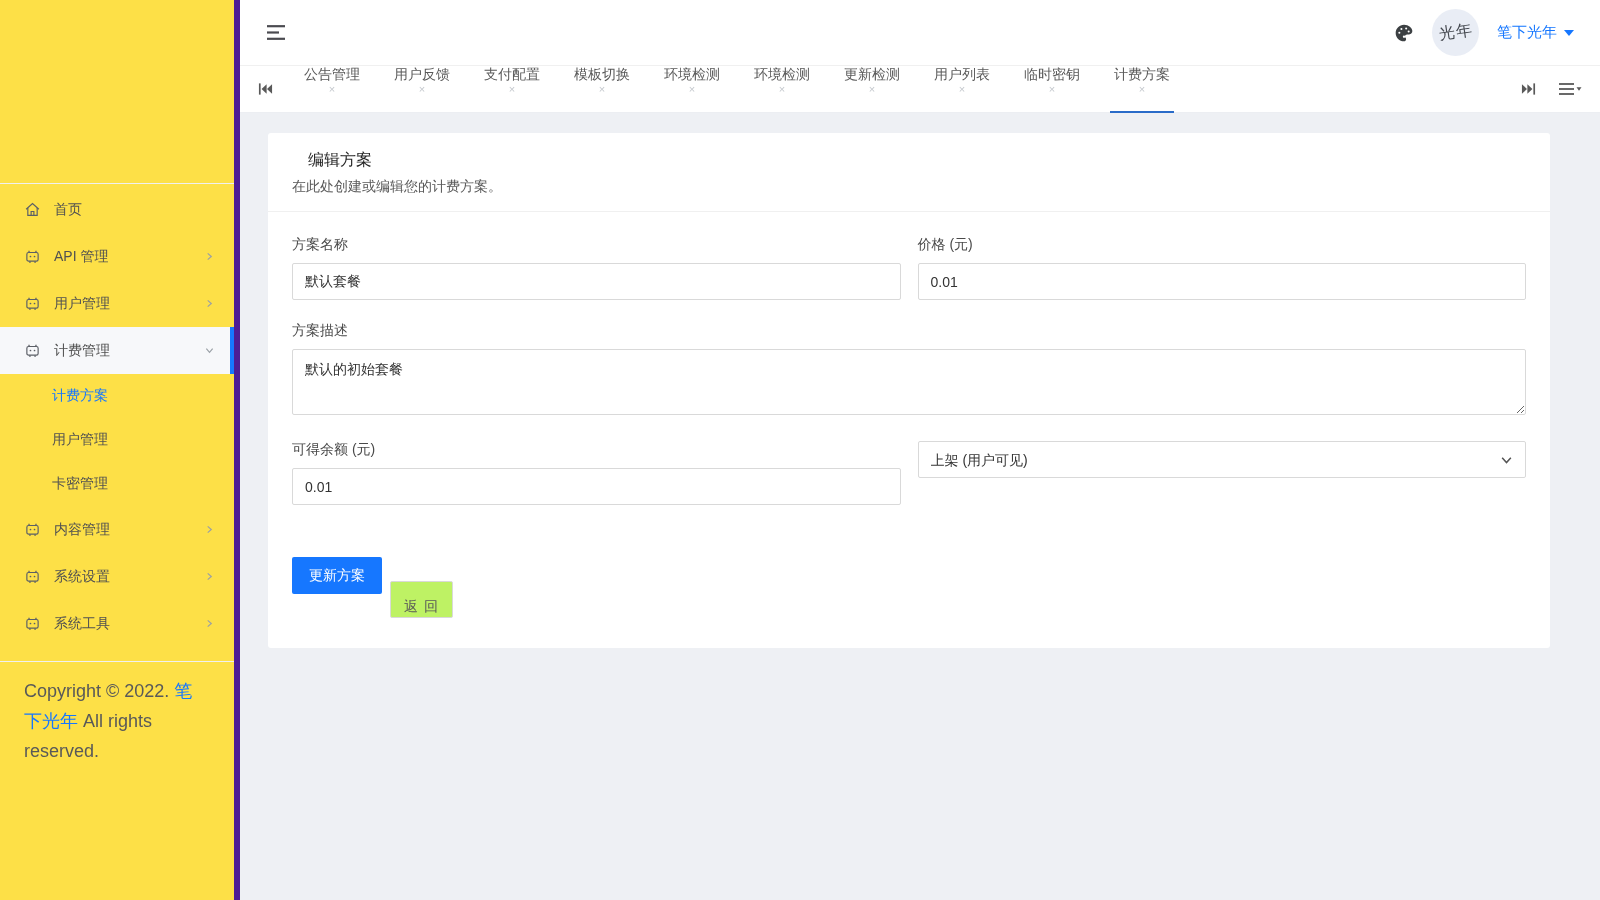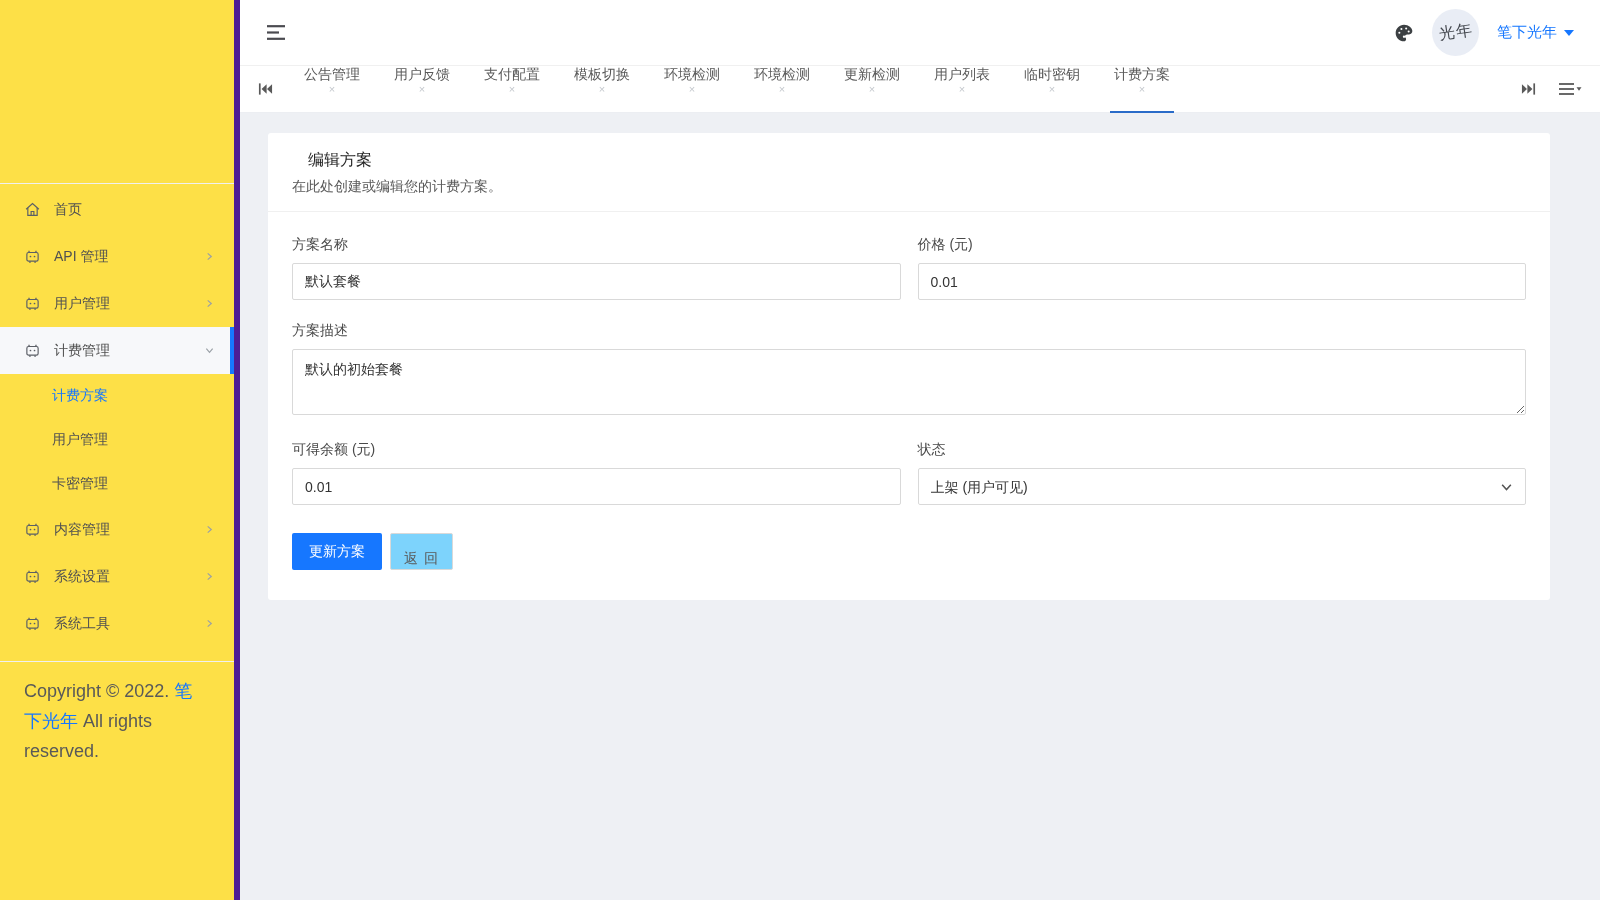--- a/index.html
+++ b/index.html
@@ -54,21 +54,21 @@
   .field { margin-bottom: 22px; }
   .field-label { display: block; font-size: 14px; color: #4a4a4a; margin-bottom: 9px; }
   .input { width: 100%; height: 37px; border: 1px solid #d9d9d9; border-radius: 2px; padding: 0 12px; font-size: 14px; color: #333; background: #fff; font-family: "Liberation Sans", sans-serif; outline: none; }
   textarea.input { height: 66px; padding: 9px 12px; resize: vertical; line-height: 1.5; }
   .select-wrap { position: relative; }
   select.input { appearance: none; -webkit-appearance: none; padding-right: 32px; cursor: pointer; }
   .select-arrow { position: absolute; right: 13px; top: 50%; transform: translateY(-50%); pointer-events: none; display: inline-flex; }
   .btn-row { display: flex; align-items: center; gap: 8px; margin-top: 6px; }
   .btn { height: 37px; font-size: 14px; border-radius: 2px; cursor: pointer; font-family: "Liberation Sans", sans-serif; }
   .btn-primary { background: #1677ff; color: #fff; border: none; padding: 0 17px; }
-  .btn-default { background: #7dd3fc; color: #595959; border: 1px solid #d9d9d9; padding: 16px 13px; letter-spacing: 1px; }
+  .btn-default { background: #bef264; color: #595959; border: 1px solid #d9d9d9; padding: 16px 13px; letter-spacing: 1px; margin-top: 48px; }
 </style>
 </head>
 <body>
 
 <div class="app">
 
   <aside class="sidebar">
     <div class="logo-area"></div>
 
     <nav class="menu">
@@ -336,21 +336,20 @@
             <label class="field-label">方案描述</label>
             <textarea class="input" style="">默认的初始套餐</textarea>
           </div>
 
           <div class="grid2">
             <div class="field">
               <label class="field-label">可得余额 (元)</label>
               <input class="input" type="text" value="0.01" style="">
             </div>
             <div class="field">
-              <label class="field-label">状态</label>
               <div class="select-wrap">
                 <select class="input">
                   <option>上架 (用户可见)</option>
                 </select>
                 <span class="select-arrow">
                   <svg width="13" height="13" viewBox="0 0 12 12" fill="none" stroke="#555" stroke-width="1.4">
                       <path d="M2 4 L6 8.4 L10 4"></path>
                     </svg>
                 </span>
               </div>

